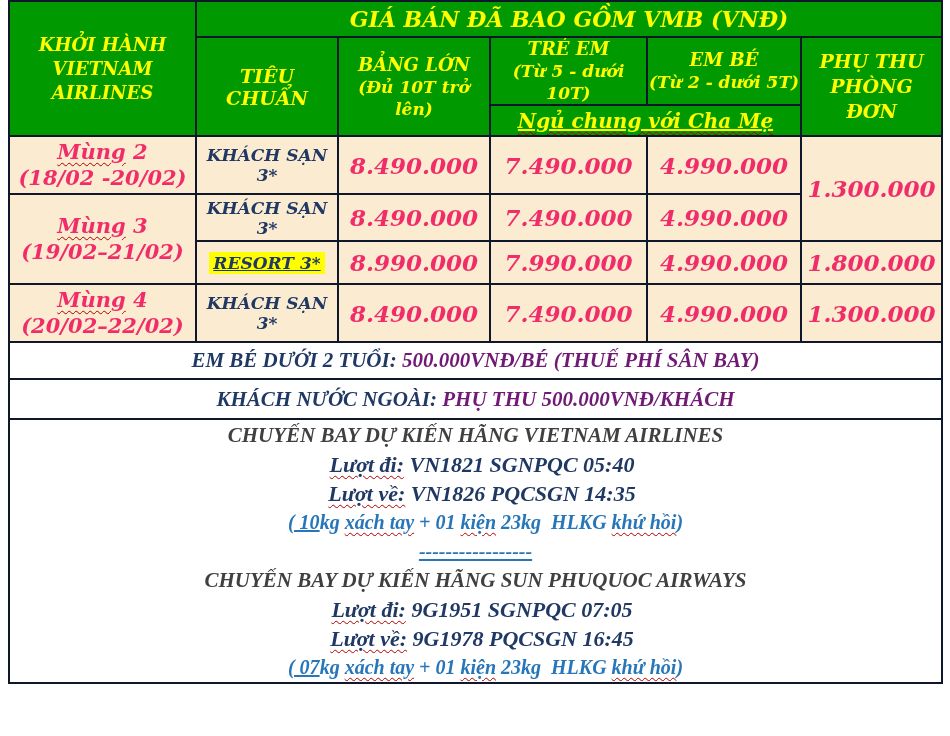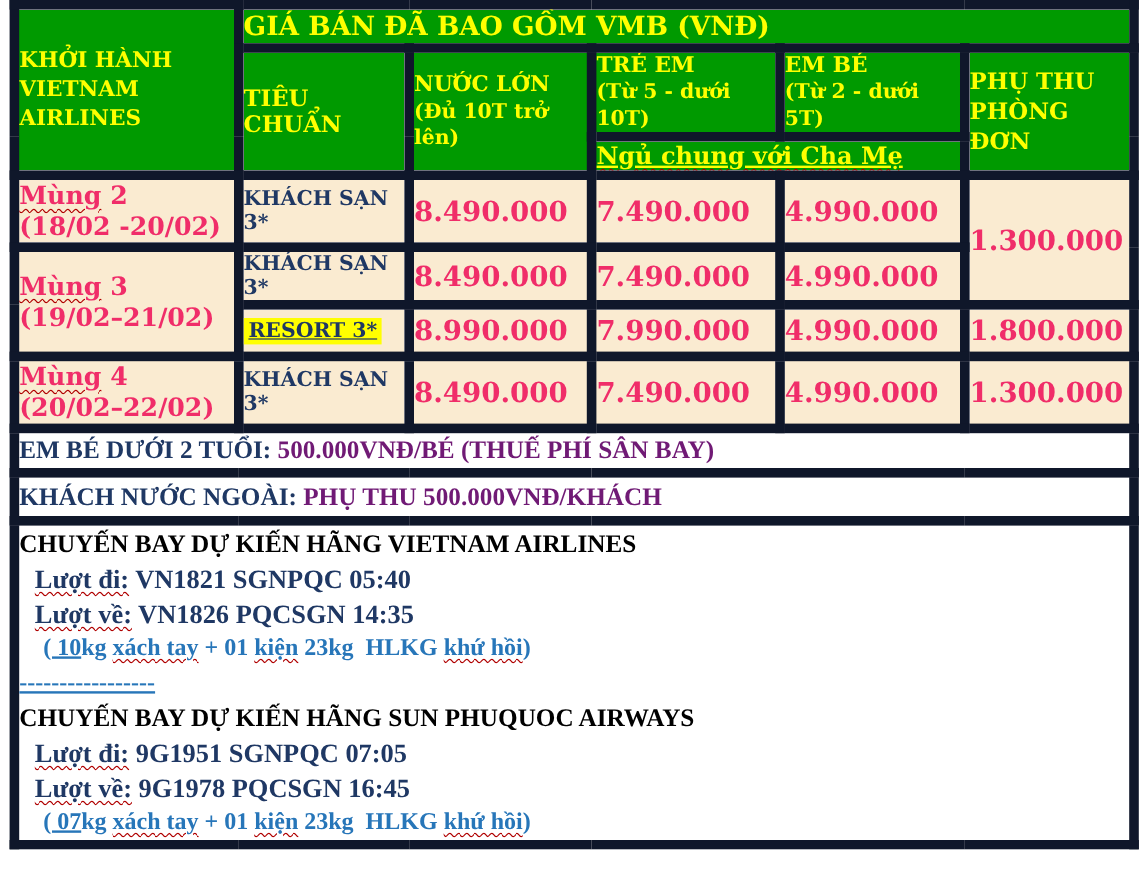--- a/index.html
+++ b/index.html
@@ -1,19 +1,19 @@
 <!DOCTYPE html>
 <html><head>
 <meta charset="utf-8">
 <style>
   html,body{margin:0;padding:0;background:#ffffff;width:950px;}
   body{font-family:"DejaVu Serif", serif;font-weight:bold;-webkit-font-smoothing:antialiased;}
   .title{text-align:center;color:#EE1691;font-size:25px;font-weight:bold;margin:7px 0 5px 0;letter-spacing:0;}
   table.price{border-collapse:collapse;table-layout:fixed;margin-left:8px;width:933px;}
-  table.price td{border:8px solid #0f172a;text-align:left;vertical-align:middle;padding:0;overflow:hidden;}
+  table.price td{border:2px solid #0f172a;text-align:center;vertical-align:middle;padding:0;overflow:hidden;font-style:italic;}
   
   td.green{background:#009A00;color:#FFFF00;}
   tr.h-r1{height:36px;}
   tr.h-r2{height:66px;}
   tr.h-r3{height:31px;}
   .banner{font-size:22px;}
   .hcol{font-size:18px;line-height:22px;}
   .hcol .sub{font-size:17px;}
   .depart{font-size:18px;line-height:24px;margin-left:29px;}
   .shared{font-size:20px;}
@@ -25,21 +25,21 @@
   .hl-yellow{background:#FFFF00;padding:1px 4px;}
   .price-val{color:#F02D69;font-size:23px;}
   
   tr.note td{background:#ffffff;font-family:"Liberation Serif", serif;font-size:21px;}
   tr.n1{height:37px;} tr.n2{height:40px;}
   .navy{color:#1F3864;}
   .red{color:#701a75;}
   
   td.flights{background:#ffffff;height:262px;vertical-align:top;padding-top:3px;}
   .fline{font-family:"Liberation Serif", serif;line-height:29px;white-space:pre-wrap;}
-  .fhead{color:#000000;font-size:21px;}
+  .fhead{color:#404040;font-size:21px;}
   .fnavy{color:#1F3864;font-size:22px;padding-left:13px;}
   .fblue{color:#2776B9;font-size:20px;padding-left:20px;}
   .fsep{color:#2776B9;font-size:20px;text-decoration:underline;}
   
   .squiggle{text-decoration-line:underline;text-decoration-style:wavy;text-decoration-color:#B00000;text-decoration-thickness:1px;text-underline-offset:3px;}
   .u-self{text-decoration-line:underline;}
   .u-wrap{text-decoration-line:underline;}
 </style>
 </head>
 <body>
@@ -61,21 +61,21 @@
         <tr class="h-r1">
       <td class="green depart" rowspan="3">
         <div>KHỞI HÀNH</div>
         <div>VIETNAM AIRLINES</div>
       </td>
       <td class="green banner" colspan="5">GIÁ BÁN ĐÃ BAO GỒM VMB (VNĐ)</td>
     </tr>
     <tr class="h-r2">
       <td class="green hcol" rowspan="2" style="font-size:19px">TIÊU CHUẨN</td>
       <td class="green hcol" rowspan="2">
-        <div>NƯỚC LỚN</div>
+        <div>BẢNG LỚN</div>
         <div class="sub">(Đủ 10T trở lên)</div>
       </td>
       <td class="green hcol">
         <div>TRẺ EM</div>
         <div class="sub">(Từ 5 - dưới 10T)</div>
       </td>
       <td class="green hcol">
         <div>EM BÉ</div>
         <div class="sub">(Từ 2 - dưới 5T)</div>
       </td>

